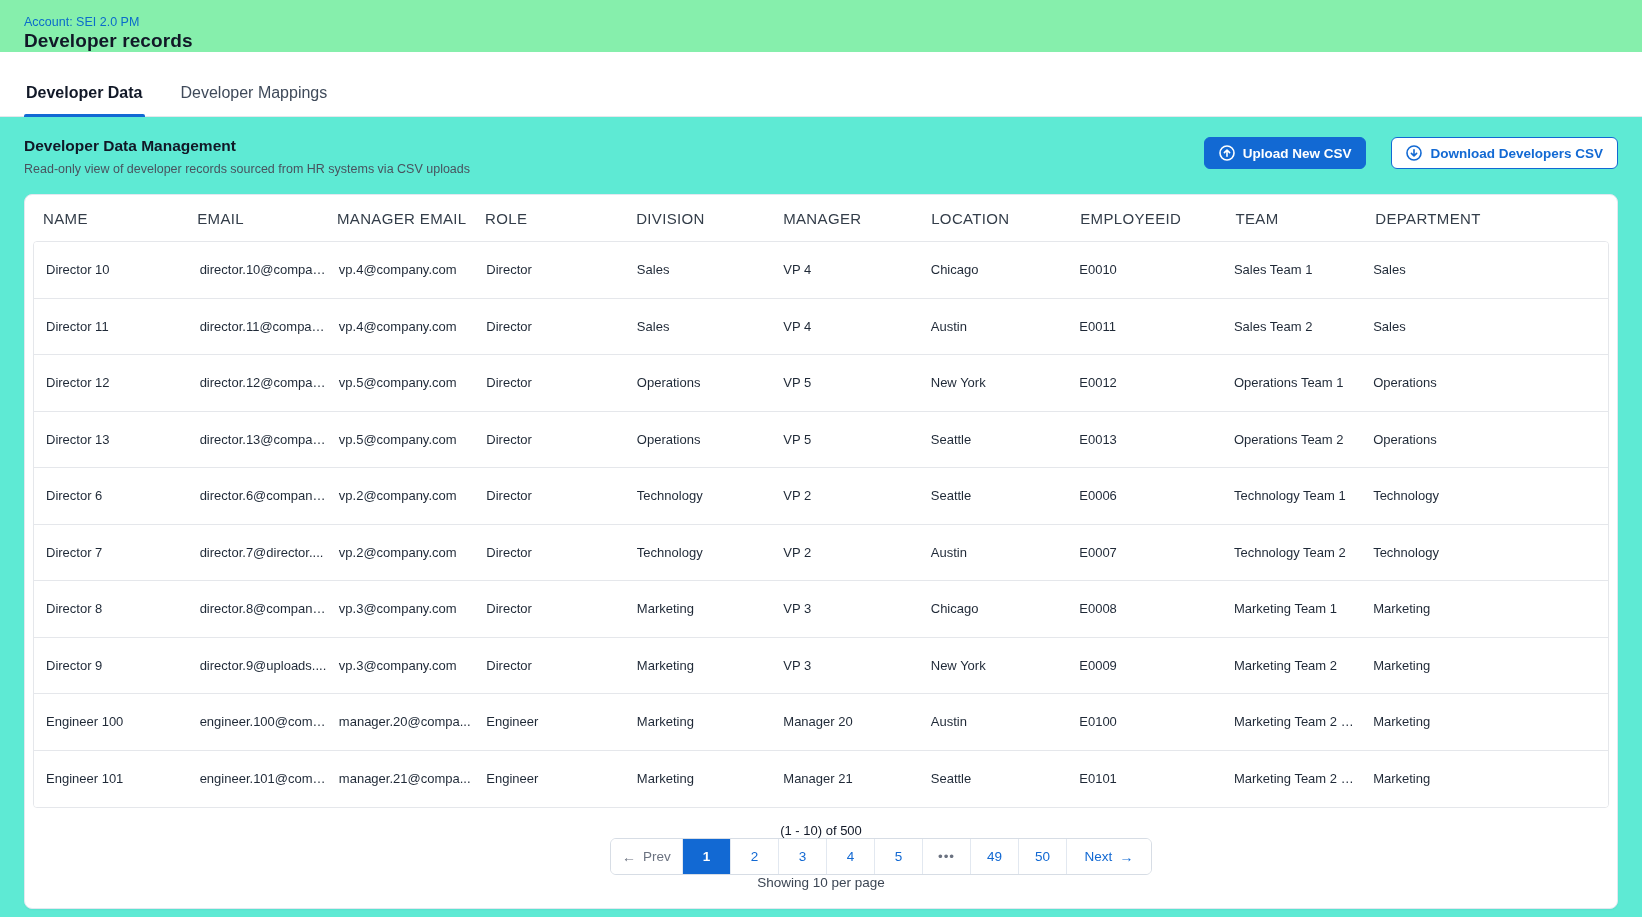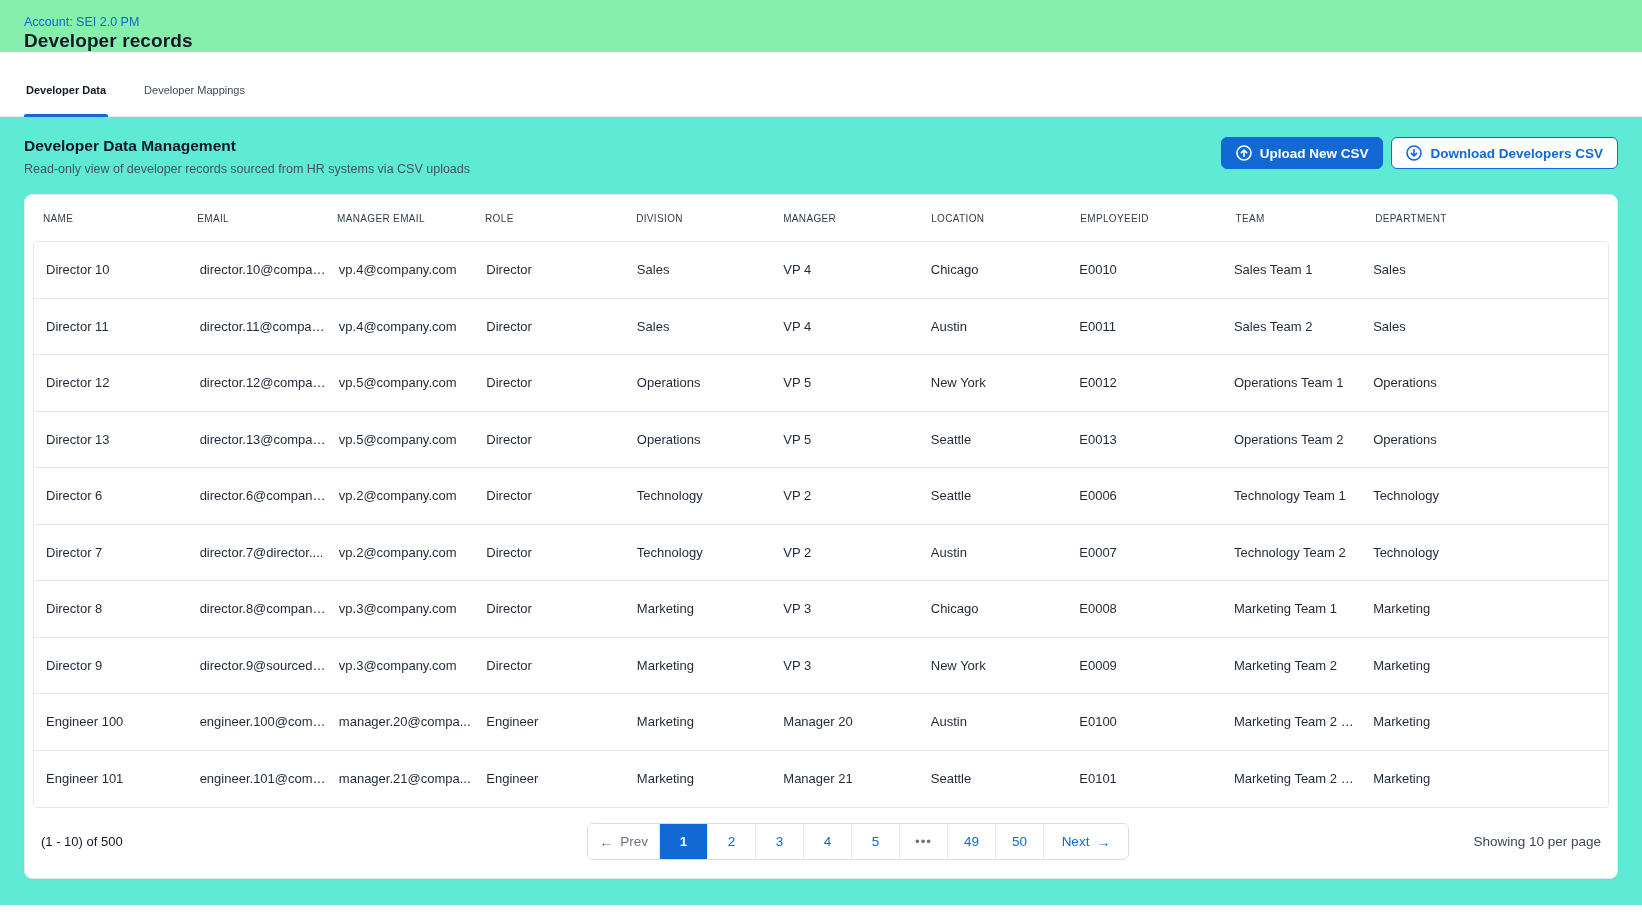--- a/index.html
+++ b/index.html
@@ -5,47 +5,47 @@
   * { margin: 0; padding: 0; box-sizing: border-box; }
   html, body { width: 1642px; height: 917px; background: #ffffff; font-family: "Liberation Sans", sans-serif; color: #1f2937; overflow: hidden; }
 
   
   .top { padding: 12px 24px 0 24px; background: #86efac; }
   .account-link { display: inline-block; font-size: 12.5px; color: #0b6bcb; text-decoration: none; cursor: pointer; }
   .page-title { font-size: 19px; font-weight: 700; color: #111827; letter-spacing: .1px; }
 
   
   .tabs { display: flex; gap: 34px; padding: 0 24px; margin-top: 22px; border-bottom: 1px solid #e5e7eb; background: #fff; }
-  .tab { position: relative; padding: 10px 2px 20px 2px; font-size: 11px; color: #3f4a5a; cursor: pointer; }
+  .tab { position: relative; padding: 10px 2px 14px 2px; font-size: 16px; color: #3f4a5a; cursor: pointer; }
   .tab.active { color: #111827; font-weight: 700; }
   .tab.active::after { content: ""; position: absolute; left: 0; right: 0; bottom: -1px; height: 3px; background: #1269d3; border-radius: 2px 2px 0 0; }
 
   
   .section { background: #5eead4; padding: 20px 24px 26px 24px; min-height: 780px; }
   .section-head { display: flex; justify-content: space-between; align-items: flex-start; }
   .section-title { font-size: 15.5px; font-weight: 700; color: #111827; }
   .section-sub { font-size: 12.5px; color: #49535f; margin-top: 7px; }
-  .head-actions { display: flex; gap: 8px; align-items: center; }
+  .head-actions { display: flex; gap: 25px; align-items: center; }
   .btn { display: inline-flex; align-items: center; gap: 8px; height: 32px; padding: 0 14px; border-radius: 6px; font-size: 13.5px; font-weight: 700; cursor: pointer; border: 1px solid transparent; }
   .btn-primary { background: #1269d3; color: #ffffff; border-color: #1269d3; }
   .btn-outline { background: #ffffff; color: #1269d3; border-color: #1269d3; }
   .btn svg { display: block; }
 
   
   .table-card { margin-top: 18px; background: #ffffff; border: 1px solid #e2e8f0; border-radius: 8px; box-shadow: 0 1px 2px rgba(16,24,40,.04); padding-bottom: 6px; }
   .grid-row { display: grid; grid-template-columns: 1.49fr 1.35fr 1.43fr 1.46fr 1.42fr 1.43fr 1.44fr 1.50fr 1.35fr 2.20fr; align-items: center; }
   .thead { padding: 0 16px; height: 46px; }
-  .th { font-size: 10px; font-weight: 400; color: #333d49; letter-spacing: .35px; text-transform: uppercase; padding-left: 2px; }
+  .th { font-size: 15px; font-weight: 400; color: #333d49; letter-spacing: .35px; text-transform: uppercase; padding-left: 2px; }
   .rows-box { margin: 0 8px; border: 1px solid #e5e7eb; border-radius: 4px; overflow: hidden; }
   .trow { height: 56.5px; padding: 0 10px; border-bottom: 1px solid #e5e7eb; background: #ffffff; }
   .trow:last-child { border-bottom: none; }
   .td { font-size: 13px; color: #1f2937; padding-left: 2px; white-space: nowrap; overflow: hidden; text-overflow: ellipsis; padding-right: 10px; }
 
   
-  .tfoot { display: flex; align-items: center; justify-content: space-between; padding: 15px 16px 12px 16px; }
+  .tfoot { display: flex; align-items: center; justify-content: space-between; padding: 15px 16px 12px 16px; flex-direction: column; }
   .range-label { font-size: 13px; color: #111827; }
   .per-page { font-size: 13.5px; color: #3c4654; }
   .pager { display: flex; border: 1px solid #d7dde5; border-radius: 6px; overflow: hidden; background: #fff; margin-left: 120px; }
   .pager .pg { display: flex; align-items: center; justify-content: center; min-width: 48px; height: 35px; font-size: 13.5px; color: #1269d3; border-right: 1px solid #e2e8f0; cursor: pointer; background: #fff; padding: 0 10px; gap: 7px; }
   .pager .pg:last-child { border-right: none; }
   .pager .pg.prev { color: #6b7280; min-width: 72px; }
   .pager .pg.next { min-width: 84px; font-weight: 400; }
   .pager .pg.ellipsis { color: #6b7280; letter-spacing: 1px; }
   .pager .pg.active { background: #1269d3; color: #ffffff; font-weight: 700; }
   .arrow { font-size: 14px; line-height: 1; }
@@ -184,21 +184,21 @@
           <div class="td">Director</div>
           <div class="td">Marketing</div>
           <div class="td">VP 3</div>
           <div class="td">Chicago</div>
           <div class="td">E0008</div>
           <div class="td">Marketing Team 1</div>
           <div class="td">Marketing</div>
         </div>
         <div class="trow grid-row">
           <div class="td">Director 9</div>
-          <div class="td">director.9@sourced....</div>
+          <div class="td">director.9@uploads....</div>
           <div class="td">vp.3@company.com</div>
           <div class="td">Director</div>
           <div class="td">Marketing</div>
           <div class="td">VP 3</div>
           <div class="td">New York</div>
           <div class="td">E0009</div>
           <div class="td">Marketing Team 2</div>
           <div class="td">Marketing</div>
         </div>
         <div class="trow grid-row">

